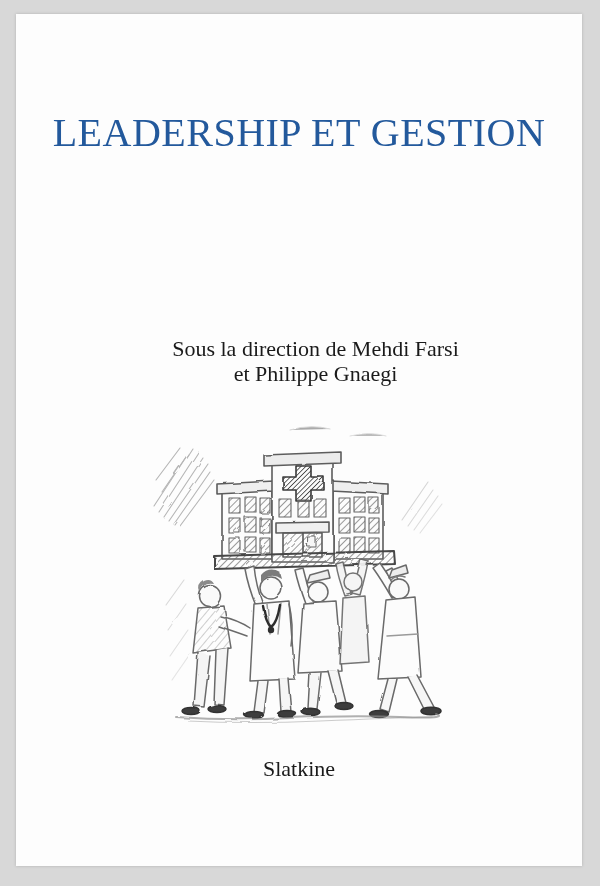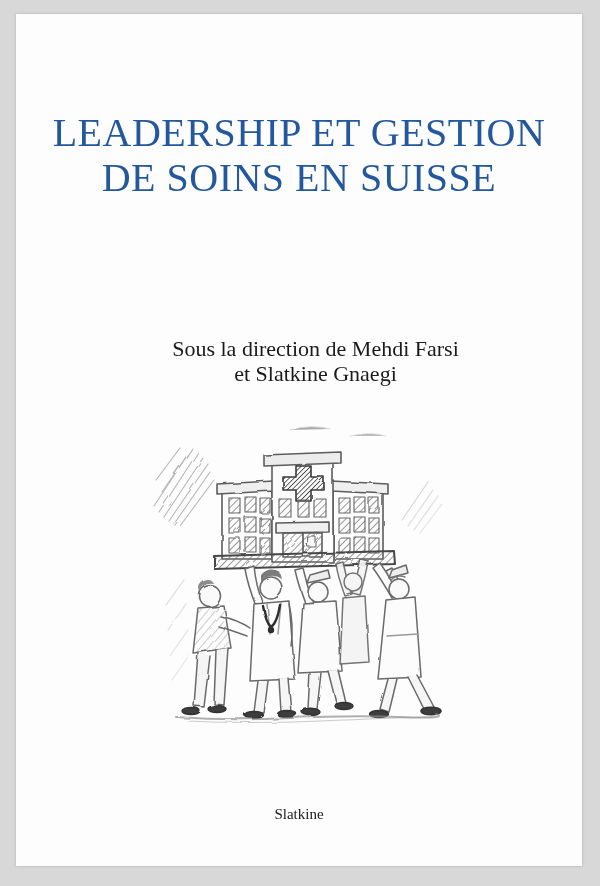--- a/index.html
+++ b/index.html
@@ -41,40 +41,39 @@
     line-height: 25px;
   }
   .editors span { display: block; margin-left: 33px; }
   .illustration {
     position: absolute;
     left: 124px; top: 406px;
     width: 330px; height: 330px;
   }
   .publisher {
     position: absolute;
-    top: 792px; left: 0; right: 0;
+    top: 742px; left: 0; right: 0;
     text-align: center;
     color: #1a1a1a;
-    font-size: 15px;
+    font-size: 22px;
   }
 </style>
 </head>
 <body>
 
 <div class="backdrop">
   <div class="cover">
 
     <div class="title">
       <span>LEADERSHIP ET GESTION</span>
-      <span>DE SOINS EN SUISSE</span>
     </div>
 
     <div class="editors">
       <span>Sous la direction de Mehdi Farsi</span>
-      <span>et Slatkine Gnaegi</span>
+      <span>et Philippe Gnaegi</span>
     </div>
 
     <div class="illustration">
       <svg viewBox="0 0 330 330" width="330" height="330" xmlns="http://www.w3.org/2000/svg">
         <defs>
           <pattern id="hatch" width="5" height="5" patternUnits="userSpaceOnUse" patternTransform="rotate(45)">
             <line x1="0" y1="0" x2="0" y2="5" stroke="#6f6f6f" stroke-width="1.4"></line>
           </pattern>
           <pattern id="hatchDark" width="3.4" height="3.4" patternUnits="userSpaceOnUse" patternTransform="rotate(45)">
             <line x1="0" y1="0" x2="0" y2="3.4" stroke="#3c3c3c" stroke-width="1.6"></line>

